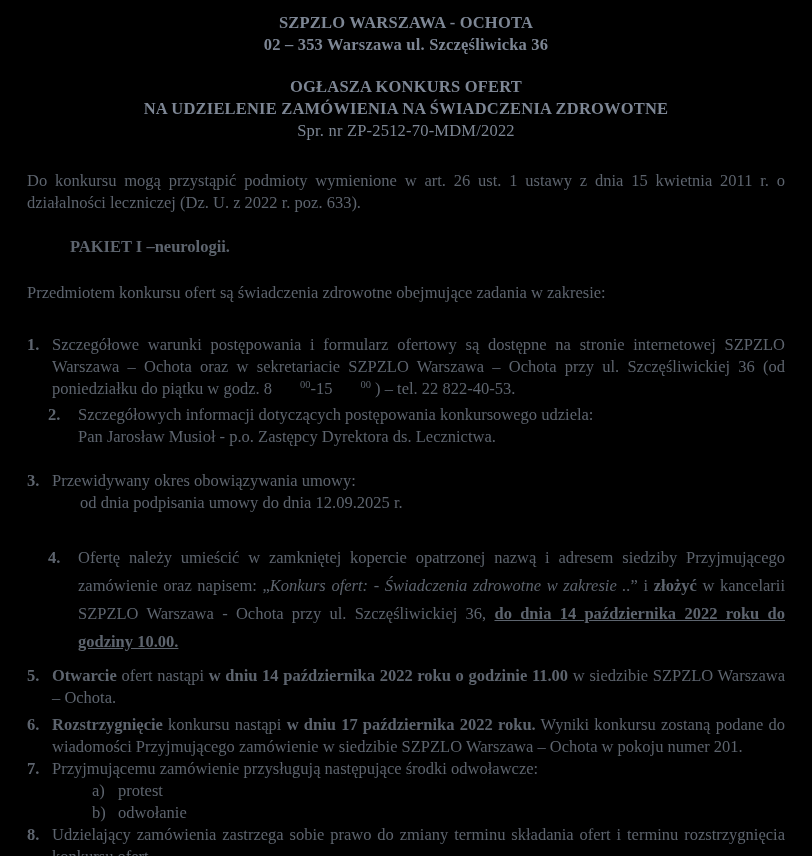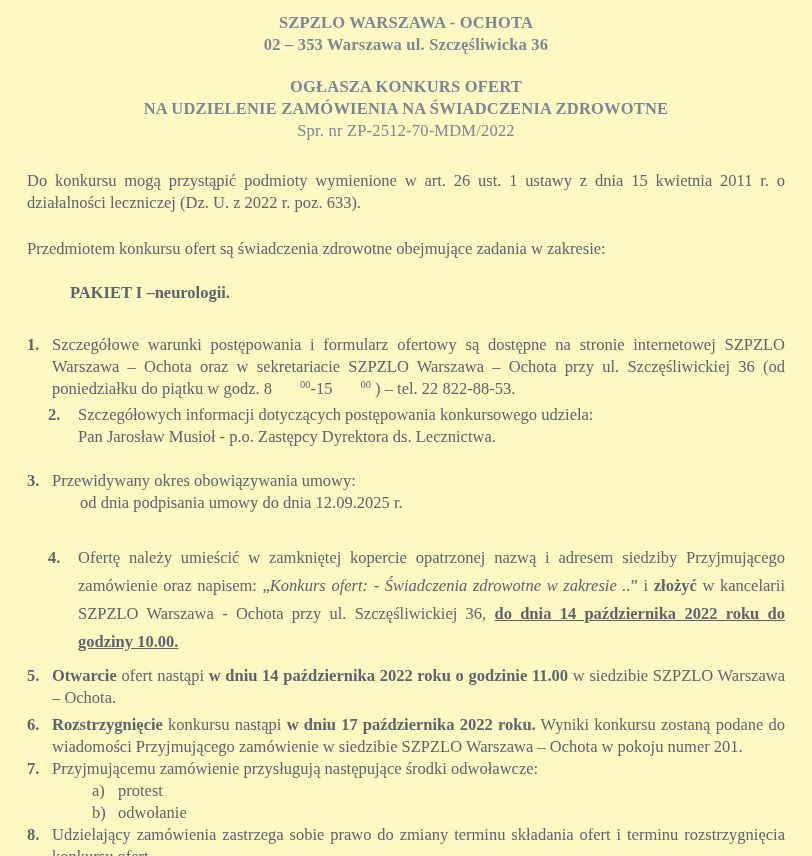--- a/index.html
+++ b/index.html
@@ -1,20 +1,20 @@
 <!DOCTYPE html>
 <html lang="pl"><head>
 <meta charset="utf-8">
 <style>
   html,body{margin:0;padding:0;background:#ffffff;}
   .page{
     box-sizing:border-box;
     width:812px;
     height:856px;
-    background:#fef9c3;
+    background:#000000;
     padding:12px 27px 0 27px;
     font-family:"Liberation Serif", serif;
     font-size:16.5px;
     line-height:22px;
     color:#5d646e;
     overflow:hidden;
   }
   
   .doc-header{text-align:center;font-weight:bold;color:#7d8694;letter-spacing:.2px;}
   .doc-header .line{height:22px;}
@@ -57,27 +57,27 @@
   <div class="doc-header">
     <div class="line">SZPZLO WARSZAWA - OCHOTA</div>
     <div class="line">02 – 353 Warszawa ul. Szczęśliwicka 36</div>
     <div class="line announce">OGŁASZA KONKURS OFERT</div>
     <div class="line">NA UDZIELENIE ZAMÓWIENIA NA ŚWIADCZENIA ZDROWOTNE</div>
     <div class="line case-number">Spr. nr ZP-2512-70-MDM/2022</div>
   </div>
 
   <p class="para p-intro">Do konkursu mogą przystąpić podmioty wymienione w art. 26 ust. 1 ustawy z dnia 15 kwietnia 2011 r. o działalności leczniczej (Dz. U. z 2022 r. poz. 633).</p>
 
+  <p class="para pakiet">PAKIET I –neurologii.</p>
+
   <p class="para p-subject">Przedmiotem konkursu ofert są świadczenia zdrowotne obejmujące zadania w zakresie:</p>
-
-  <p class="para pakiet">PAKIET I –neurologii.</p>
 
   <div class="item lvl1 mt-item1">
     <span class="num">1.</span>
-    <div class="body justify"><span>Szczegółowe warunki postępowania i formularz ofertowy są dostępne na stronie internetowej SZPZLO Warszawa – Ochota oraz w sekretariacie SZPZLO Warszawa – Ochota przy ul. Szczęśliwickiej 36 (od poniedziałku do piątku w godz. 8</span><sup>00</sup><span>-15</span><sup>00</sup><span> ) – tel. 22 822-88-53.</span></div>
+    <div class="body justify"><span>Szczegółowe warunki postępowania i formularz ofertowy są dostępne na stronie internetowej SZPZLO Warszawa – Ochota oraz w sekretariacie SZPZLO Warszawa – Ochota przy ul. Szczęśliwickiej 36 (od poniedziałku do piątku w godz. 8</span><sup>00</sup><span>-15</span><sup>00</sup><span> ) – tel. 22 822-40-53.</span></div>
   </div>
 
   <div class="item lvl2 mt-item2">
     <span class="num">2.</span>
     <div class="body">
       <div>Szczegółowych informacji dotyczących postępowania konkursowego udziela:</div>
       <div>Pan Jarosław Musioł - p.o. Zastępcy Dyrektora ds. Lecznictwa.</div>
     </div>
   </div>
 

